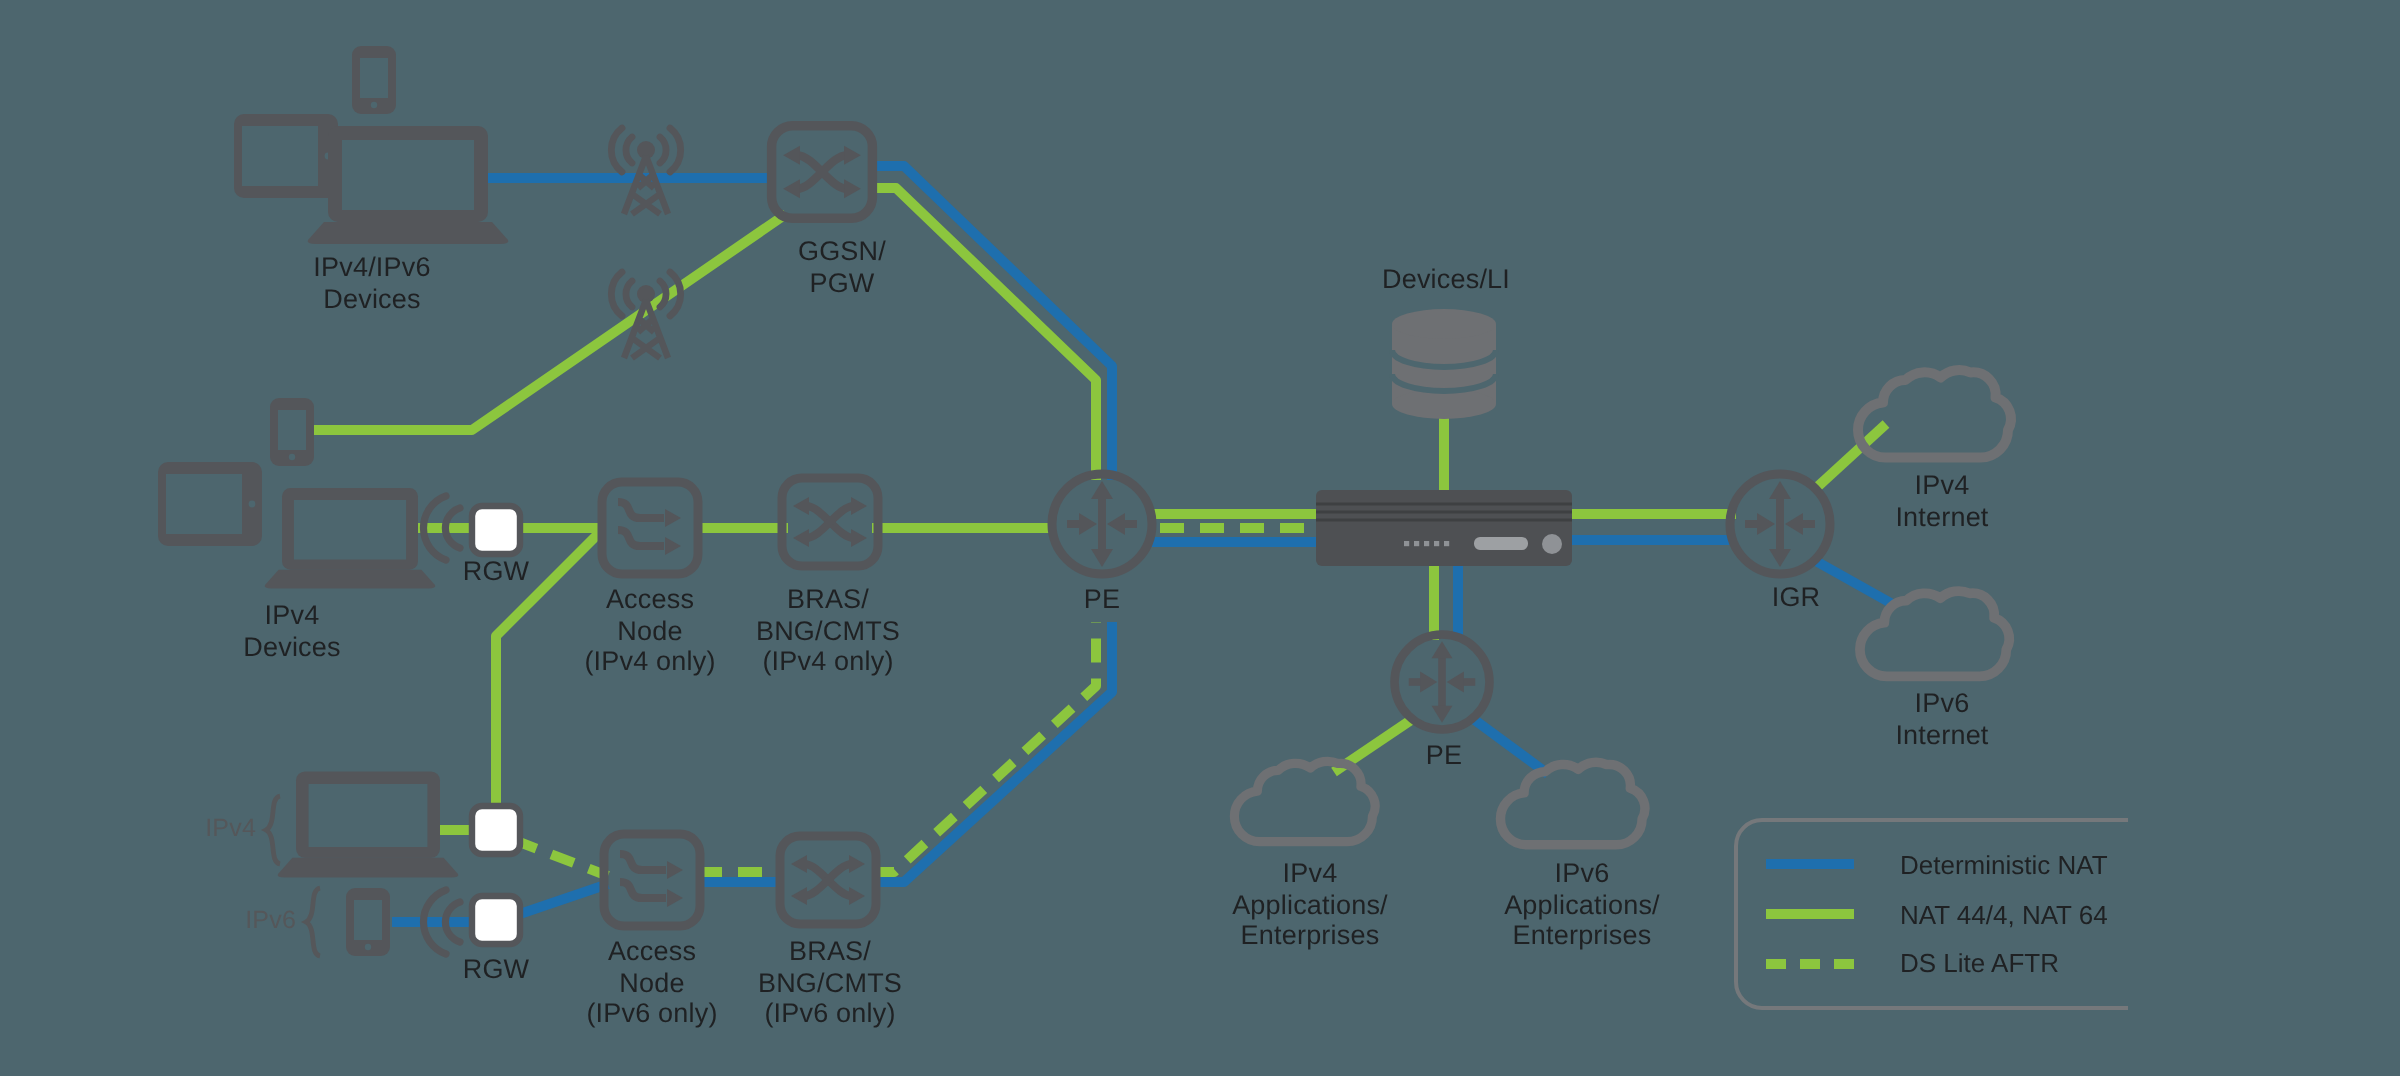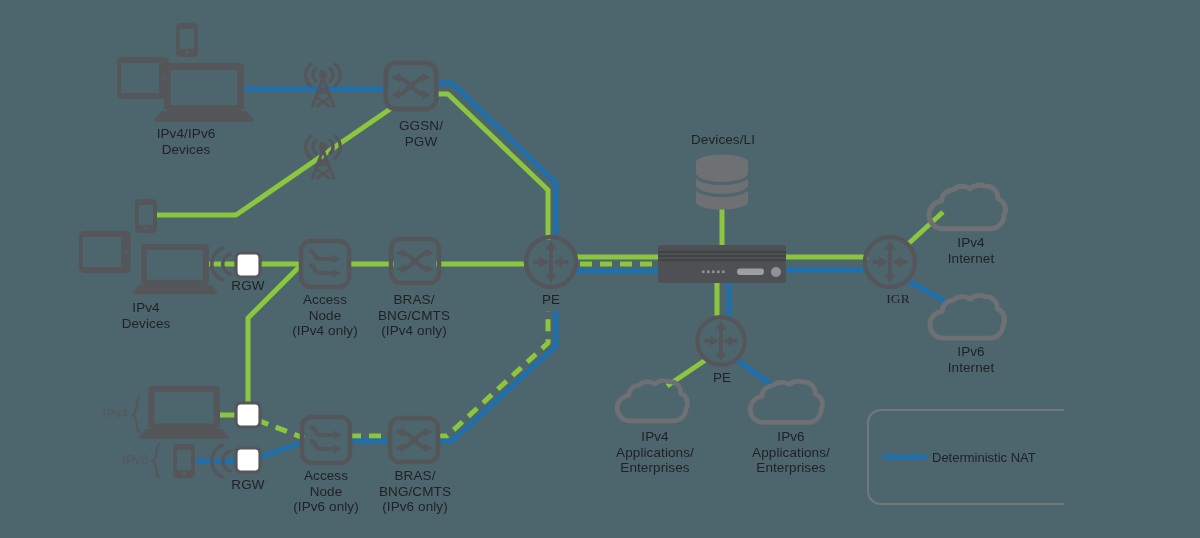--- a/index.html
+++ b/index.html
@@ -22,21 +22,21 @@
   .fi-mid{fill:var(--mid);}
   .fi-bg{fill:var(--bg);}
   .fi-appl{fill:var(--appl);}
   .fi-white{fill:var(--white);}
   .lbl{position:absolute;color:var(--label);font-size:13.5px;line-height:1.16;
        text-align:center;white-space:pre-line;letter-spacing:.1px;}
   .lbl.small{font-size:12.5px;color:var(--muted);text-align:right;}
   #legend{position:absolute;left:867px;top:409px;width:250px;height:96px;
           border:2.5px solid var(--border);border-radius:14px;box-sizing:border-box;
           display:flex;flex-direction:column;justify-content:space-evenly;padding:4px 0 4px 12px;}
-  .legend-row{display:flex;align-items:center;gap:3px;}
+  .legend-row{display:flex;align-items:center;gap:21px;}
   .legend-label{color:var(--label);font-size:13px;white-space:nowrap;}
   .lgd-b{stroke:var(--blue);stroke-width:5;}
   .lgd-g{stroke:var(--green);stroke-width:5;}
   .lgd-gd{stroke:var(--green);stroke-width:5;stroke-dasharray:10 7;}
 </style>
 </head>
 <body>
 
 <div id="stage">
 
@@ -201,21 +201,21 @@
 Devices</div>
   <div class="lbl" style="left:208px;top:278px;width:80px;">RGW</div>
   <div class="lbl" style="left:265px;top:292px;width:120px;">Access
 Node
 (IPv4 only)</div>
   <div class="lbl" style="left:344px;top:292px;width:140px;">BRAS/
 BNG/CMTS
 (IPv4 only)</div>
   <div class="lbl" style="left:521px;top:292px;width:60px;">PE</div>
   <div class="lbl" style="left:653px;top:132px;width:140px;">Devices/LI</div>
-  <div class="lbl" style="left:858px;top:291px;width:80px;font-family:Liberation Serif, serif;">IGR</div>
+  <div class="lbl" style="left:858px;top:291px;width:80px;">IGR</div>
   <div class="lbl" style="left:921px;top:235px;width:100px;">IPv4
 Internet</div>
   <div class="lbl" style="left:921px;top:344px;width:100px;">IPv6
 Internet</div>
   <div class="lbl" style="left:692px;top:370px;width:60px;">PE</div>
   <div class="lbl" style="left:575px;top:429px;width:160px;">IPv4
 Applications/
 Enterprises</div>
   <div class="lbl" style="left:711px;top:429px;width:160px;">IPv6
 Applications/
@@ -230,15 +230,27 @@
   <div class="lbl small" style="left:72px;top:407px;width:56px;">IPv4</div>
   <div class="lbl small" style="left:92px;top:453px;width:56px;">IPv6</div>
 
   <div id="legend">
     <div class="legend-row">
       <svg width="48" height="8">
           <line x1="2" y1="4" x2="46" y2="4" class="lgd-b"></line>
         </svg>
       <span class="legend-label">Deterministic NAT</span>
     </div>
+    <div class="legend-row">
+      <svg width="48" height="8">
+          <line x1="2" y1="4" x2="46" y2="4" class="lgd-g"></line>
+        </svg>
+      <span class="legend-label">NAT 44/4, NAT 64</span>
+    </div>
+    <div class="legend-row">
+      <svg width="48" height="8">
+          <line x1="2" y1="4" x2="46" y2="4" class="lgd-gd"></line>
+        </svg>
+      <span class="legend-label">DS Lite AFTR</span>
+    </div>
   </div>
 
 </div>
 
 </body></html>

